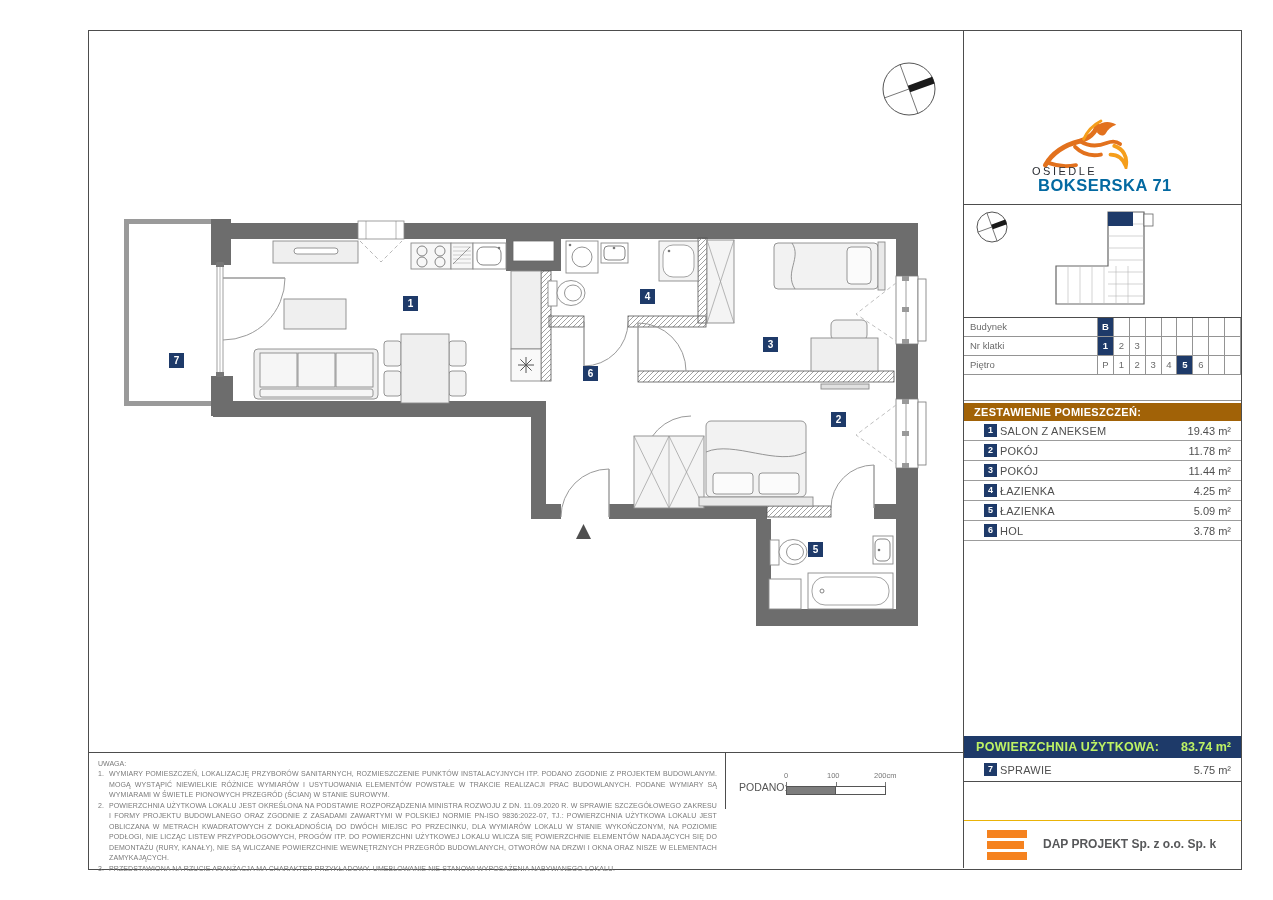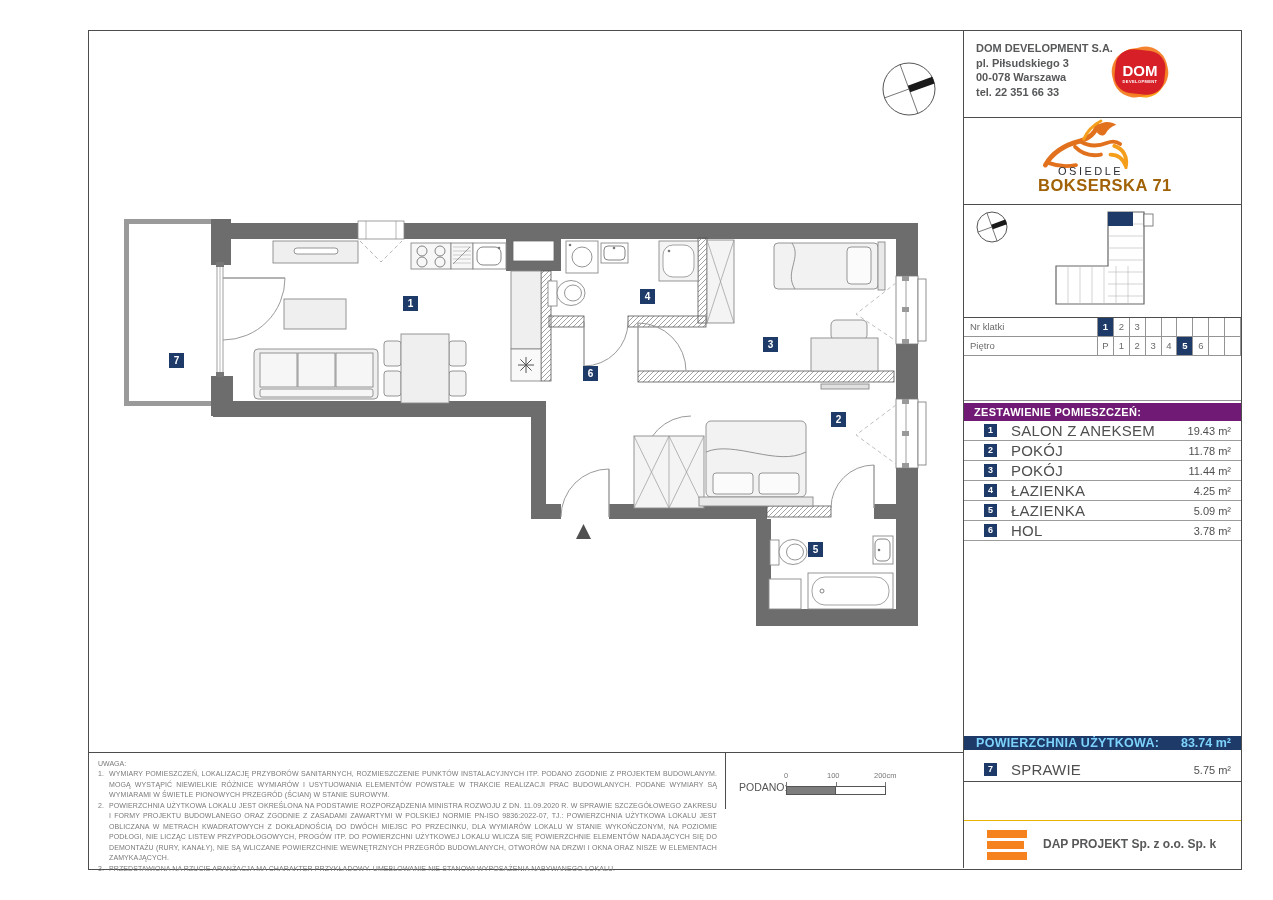--- a/index.html
+++ b/index.html
@@ -11,41 +11,41 @@
   .draw{left:89px;top:31px;width:874px;height:721px}
   .pbadge{position:absolute;width:15px;height:15px;background:#1e3a69;color:#fff;
           font-weight:bold;font-size:10px;text-align:center;line-height:15px}
   
   .panel{left:963px;top:30px;width:277px;height:838px;border-left:1px solid #4d4d4d}
   .panel .sec{position:absolute;left:0;width:277px;box-sizing:border-box}
   .company{top:0;height:88px;border-bottom:1px solid #4d4d4d}
   .company-text{position:absolute;left:12px;top:11px;font-size:11px;font-weight:bold;
                 color:#57585a;line-height:14.5px;white-space:nowrap}
   .estate{top:88px;height:87px;border-bottom:1px solid #4d4d4d}
-  .estate-osiedle{position:absolute;left:94px;top:47px;font-size:11px;letter-spacing:2.5px;color:#2a2d33}
+  .estate-osiedle{position:absolute;left:68px;top:47px;font-size:11px;letter-spacing:2.5px;color:#2a2d33}
   .estate-name{position:absolute;left:74px;top:58px;font-size:16.5px;font-weight:bold;
-               color:#a16207;letter-spacing:.5px}
+               color:#0369a1;letter-spacing:.5px}
   .locator{top:175px;height:113px;border-bottom:1px solid #4d4d4d}
   .loc-table{top:288px}
   .loc-row{display:flex;height:18px;border-bottom:1px solid #949494}
   .loc-label{width:134px;font-size:9.5px;color:#6b6b6b;line-height:18px;padding-left:6px;
              box-sizing:border-box;border-right:1px solid #949494}
   .loc-cell{width:15.9px;border-right:1px solid #949494;font-size:9.5px;color:#6b6b6b;
             text-align:center;line-height:17px;box-sizing:border-box;overflow:hidden}
   .loc-cell.hl{background:#1e3a69;color:#fff;font-weight:bold}
   .hline-extra{top:370px;border-top:1px solid #949494;height:0}
-  .rooms-hdr{top:373px;height:18px;background:#701a75;color:#fff;font-weight:bold;
+  .rooms-hdr{top:373px;height:18px;background:#a16207;color:#fff;font-weight:bold;
              font-size:11px;line-height:18px;padding-left:10px;letter-spacing:.3px}
   .room-list{top:391px}
   .room-row{display:flex;align-items:center;height:19px;border-bottom:1px solid #9c9c9c}
   .rbadge{margin-left:20px;width:13px;height:13px;background:#1e3a69;color:#fff;flex:none;
           font-size:9px;font-weight:bold;text-align:center;line-height:13px}
-  .rname{margin-left:14px;font-size:15px;color:#4f4f4f;letter-spacing:.2px}
+  .rname{margin-left:3px;font-size:11px;color:#4f4f4f;letter-spacing:.2px}
   .rarea{margin-left:auto;margin-right:10px;font-size:11px;color:#4f4f4f}
-  .usable-bar{top:706px;height:14px;background:#1e3a69;color:#7dd3fc;display:flex;align-items:flex-start;
+  .usable-bar{top:706px;height:22px;background:#1e3a69;color:#bef264;display:flex;align-items:center;
               font-weight:bold;font-size:12.5px}
   .usable-bar .ulabel{margin-left:12px;letter-spacing:.3px}
   .usable-bar .uval{margin-left:auto;margin-right:10px}
   .balkon-row{top:728px;height:24px;display:flex;align-items:center;border-bottom:1px solid #4d4d4d}
   .dap-box{top:790px;height:47px;border-top:1px solid #eab308}
   .dap-bars{position:absolute;left:23px;top:9px}
   .dap-bars div{width:40px;height:8px;background:#f5821f;margin-bottom:3px}
   .dap-bars div:nth-child(2){width:37px}
   .dap-name{position:absolute;left:79px;top:16px;font-size:12px;font-weight:bold;color:#57585a}
   
@@ -291,35 +291,20 @@
     <div class="pbadge" style="left:742px;top:381px">2</div>
     <div class="pbadge" style="left:674px;top:306px">3</div>
     <div class="pbadge" style="left:551px;top:258px">4</div>
     <div class="pbadge" style="left:719px;top:511px">5</div>
     <div class="pbadge" style="left:494px;top:335px">6</div>
     <div class="pbadge" style="left:80px;top:322px">7</div>
   </div>
 
   <div class="abs panel">
 
-    <div class="sec company">
-      <div class="company-text">
-        <div>DOM DEVELOPMENT S.A.</div>
-        <div>pl. Piłsudskiego 3</div>
-        <div>00-078 Warszawa</div>
-        <div>tel. 22 351 66 33</div>
-      </div>
-      <svg width="74" height="62" viewBox="0 0 74 62" style="position:absolute;left:140px;top:12px">
-        <rect x="10" y="8" width="52" height="46" rx="20" fill="#f9a11b" transform="rotate(16 36 31)"></rect>
-        <rect x="8" y="6" width="56" height="48" rx="22" fill="#f47a20" transform="rotate(-14 36 30)" opacity="0.92"></rect>
-        <rect x="11" y="8" width="50" height="44" rx="17" fill="#d71f28" transform="rotate(6 36 30)"></rect>
-        <text x="36" y="34" text-anchor="middle" font-size="15" font-weight="bold" fill="#fff">DOM</text>
-        <text x="36" y="41" text-anchor="middle" font-size="4" font-weight="bold" fill="#fff" letter-spacing="0.4">DEVELOPMENT</text>
-      </svg>
-    </div>
 
     <div class="sec estate">
       <svg width="115" height="50" viewBox="0 0 120 52" style="position:absolute;left:66px;top:1px">
         <g fill="none" stroke-linecap="round">
           <path d="M16,48 C24,34 36,27 52,23 C62,20 68,15 70,7" stroke="#e2711d" stroke-width="5"></path>
           <path d="M70,7 C76,2 84,2 90,6 C85,8 81,11 79,15 C77,18 73,18 70,14 Z" fill="#e2711d" stroke="none"></path>
           <path d="M56,21 C60,12 66,6 74,2" stroke="#f59e1b" stroke-width="3"></path>
           <path d="M52,23 C60,28 70,29 80,25 C85,23 90,23 94,26" stroke="#e2711d" stroke-width="4"></path>
           <path d="M47,29 C54,36 64,39 74,37" stroke="#e2711d" stroke-width="4"></path>
           <path d="M88,28 C97,31 102,39 100,49 C97,41 91,37 84,37" stroke="#f59e1b" stroke-width="4"></path>
@@ -343,20 +328,32 @@
         <path d="M62,4 L98,4 L98,96 L10,96 L10,58 L62,58 Z" fill="#fff" stroke="#666" stroke-width="1.2"></path>
         <path d="M62,16 H98 M62,28 H98 M62,40 H98 M62,52 H98 M62,64 H98 M62,76 H98 M62,88 H98" stroke="#b5b5b5" stroke-width="0.6"></path>
         <path d="M22,58 V96 M34,58 V96 M46,58 V96 M58,58 V96 M70,58 V96 M82,58 V96" stroke="#b5b5b5" stroke-width="0.6"></path>
         <rect x="62" y="4" width="25" height="14" fill="#1e3a69"></rect>
         <rect x="98" y="6" width="9" height="12" fill="#fff" stroke="#666" stroke-width="0.8"></rect>
       </svg>
     </div>
 
     <div class="sec loc-table" id="loc-table">
         <div class="loc-row">
+          <div class="loc-label">Budynek</div>
+          <div class="loc-cell hl">B</div>
+          <div class="loc-cell"></div>
+          <div class="loc-cell"></div>
+          <div class="loc-cell"></div>
+          <div class="loc-cell"></div>
+          <div class="loc-cell"></div>
+          <div class="loc-cell"></div>
+          <div class="loc-cell"></div>
+          <div class="loc-cell"></div>
+        </div>
+        <div class="loc-row">
           <div class="loc-label">Nr klatki</div>
           <div class="loc-cell hl">1</div>
           <div class="loc-cell">2</div>
           <div class="loc-cell">3</div>
           <div class="loc-cell"></div>
           <div class="loc-cell"></div>
           <div class="loc-cell"></div>
           <div class="loc-cell"></div>
           <div class="loc-cell"></div>
           <div class="loc-cell"></div>

